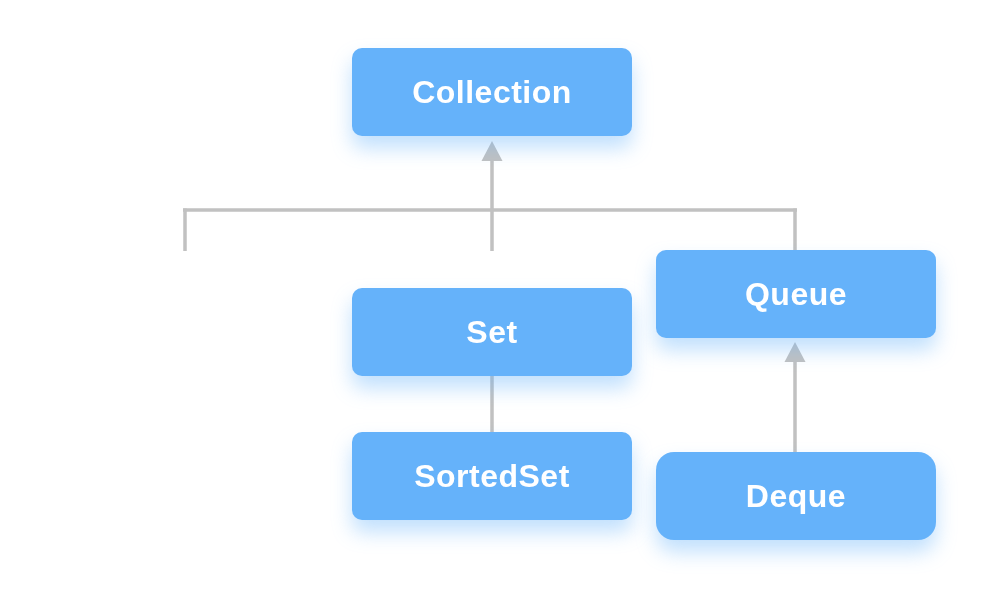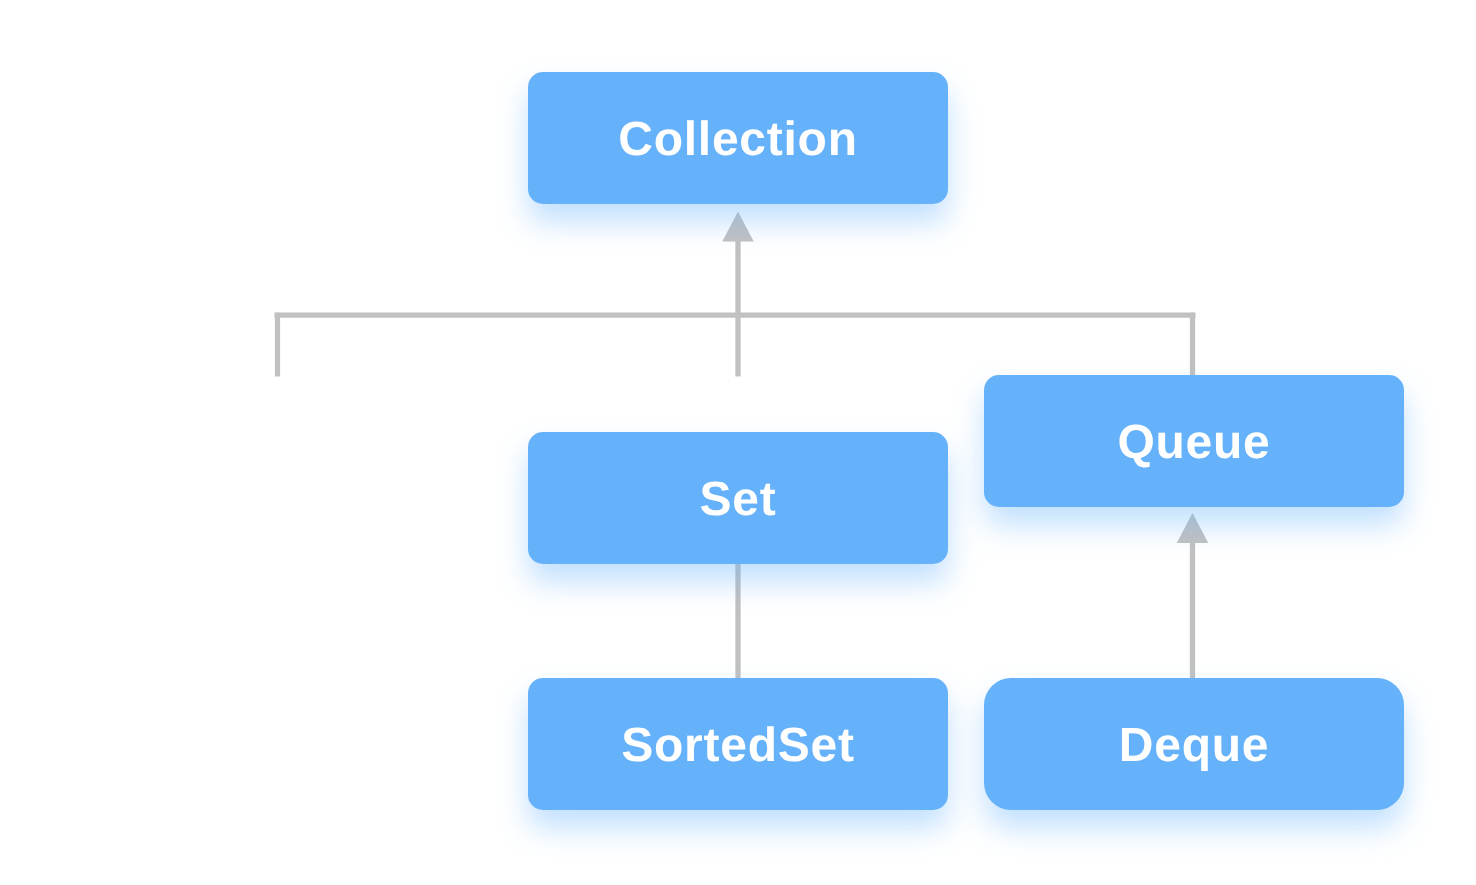--- a/index.html
+++ b/index.html
@@ -48,21 +48,21 @@
   .node .label{
     color:var(--node-text);
     font-size:32px;
     font-weight:bold;
     letter-spacing:0.5px;
   }
   .node-collection{ left:352px; top:48px;  }
   .node-list      { left:48px;  top:250px; }
   .node-set       { left:352px; top:250px;margin-top:38px; }
   .node-queue     { left:656px; top:250px; }
-  .node-sortedset { left:352px; top:452px; }
+  .node-sortedset { left:352px; top:432px; }
   .node-deque     { left:656px; top:452px;border-radius:18px; }
 </style>
 </head>
 <body>
 
 <div class="canvas">
 
   <svg class="edges-layer" width="984" height="590" viewBox="0 0 984 590" xmlns="http://www.w3.org/2000/svg">
 
     <line x1="183" y1="210" x2="797" y2="210"></line>

